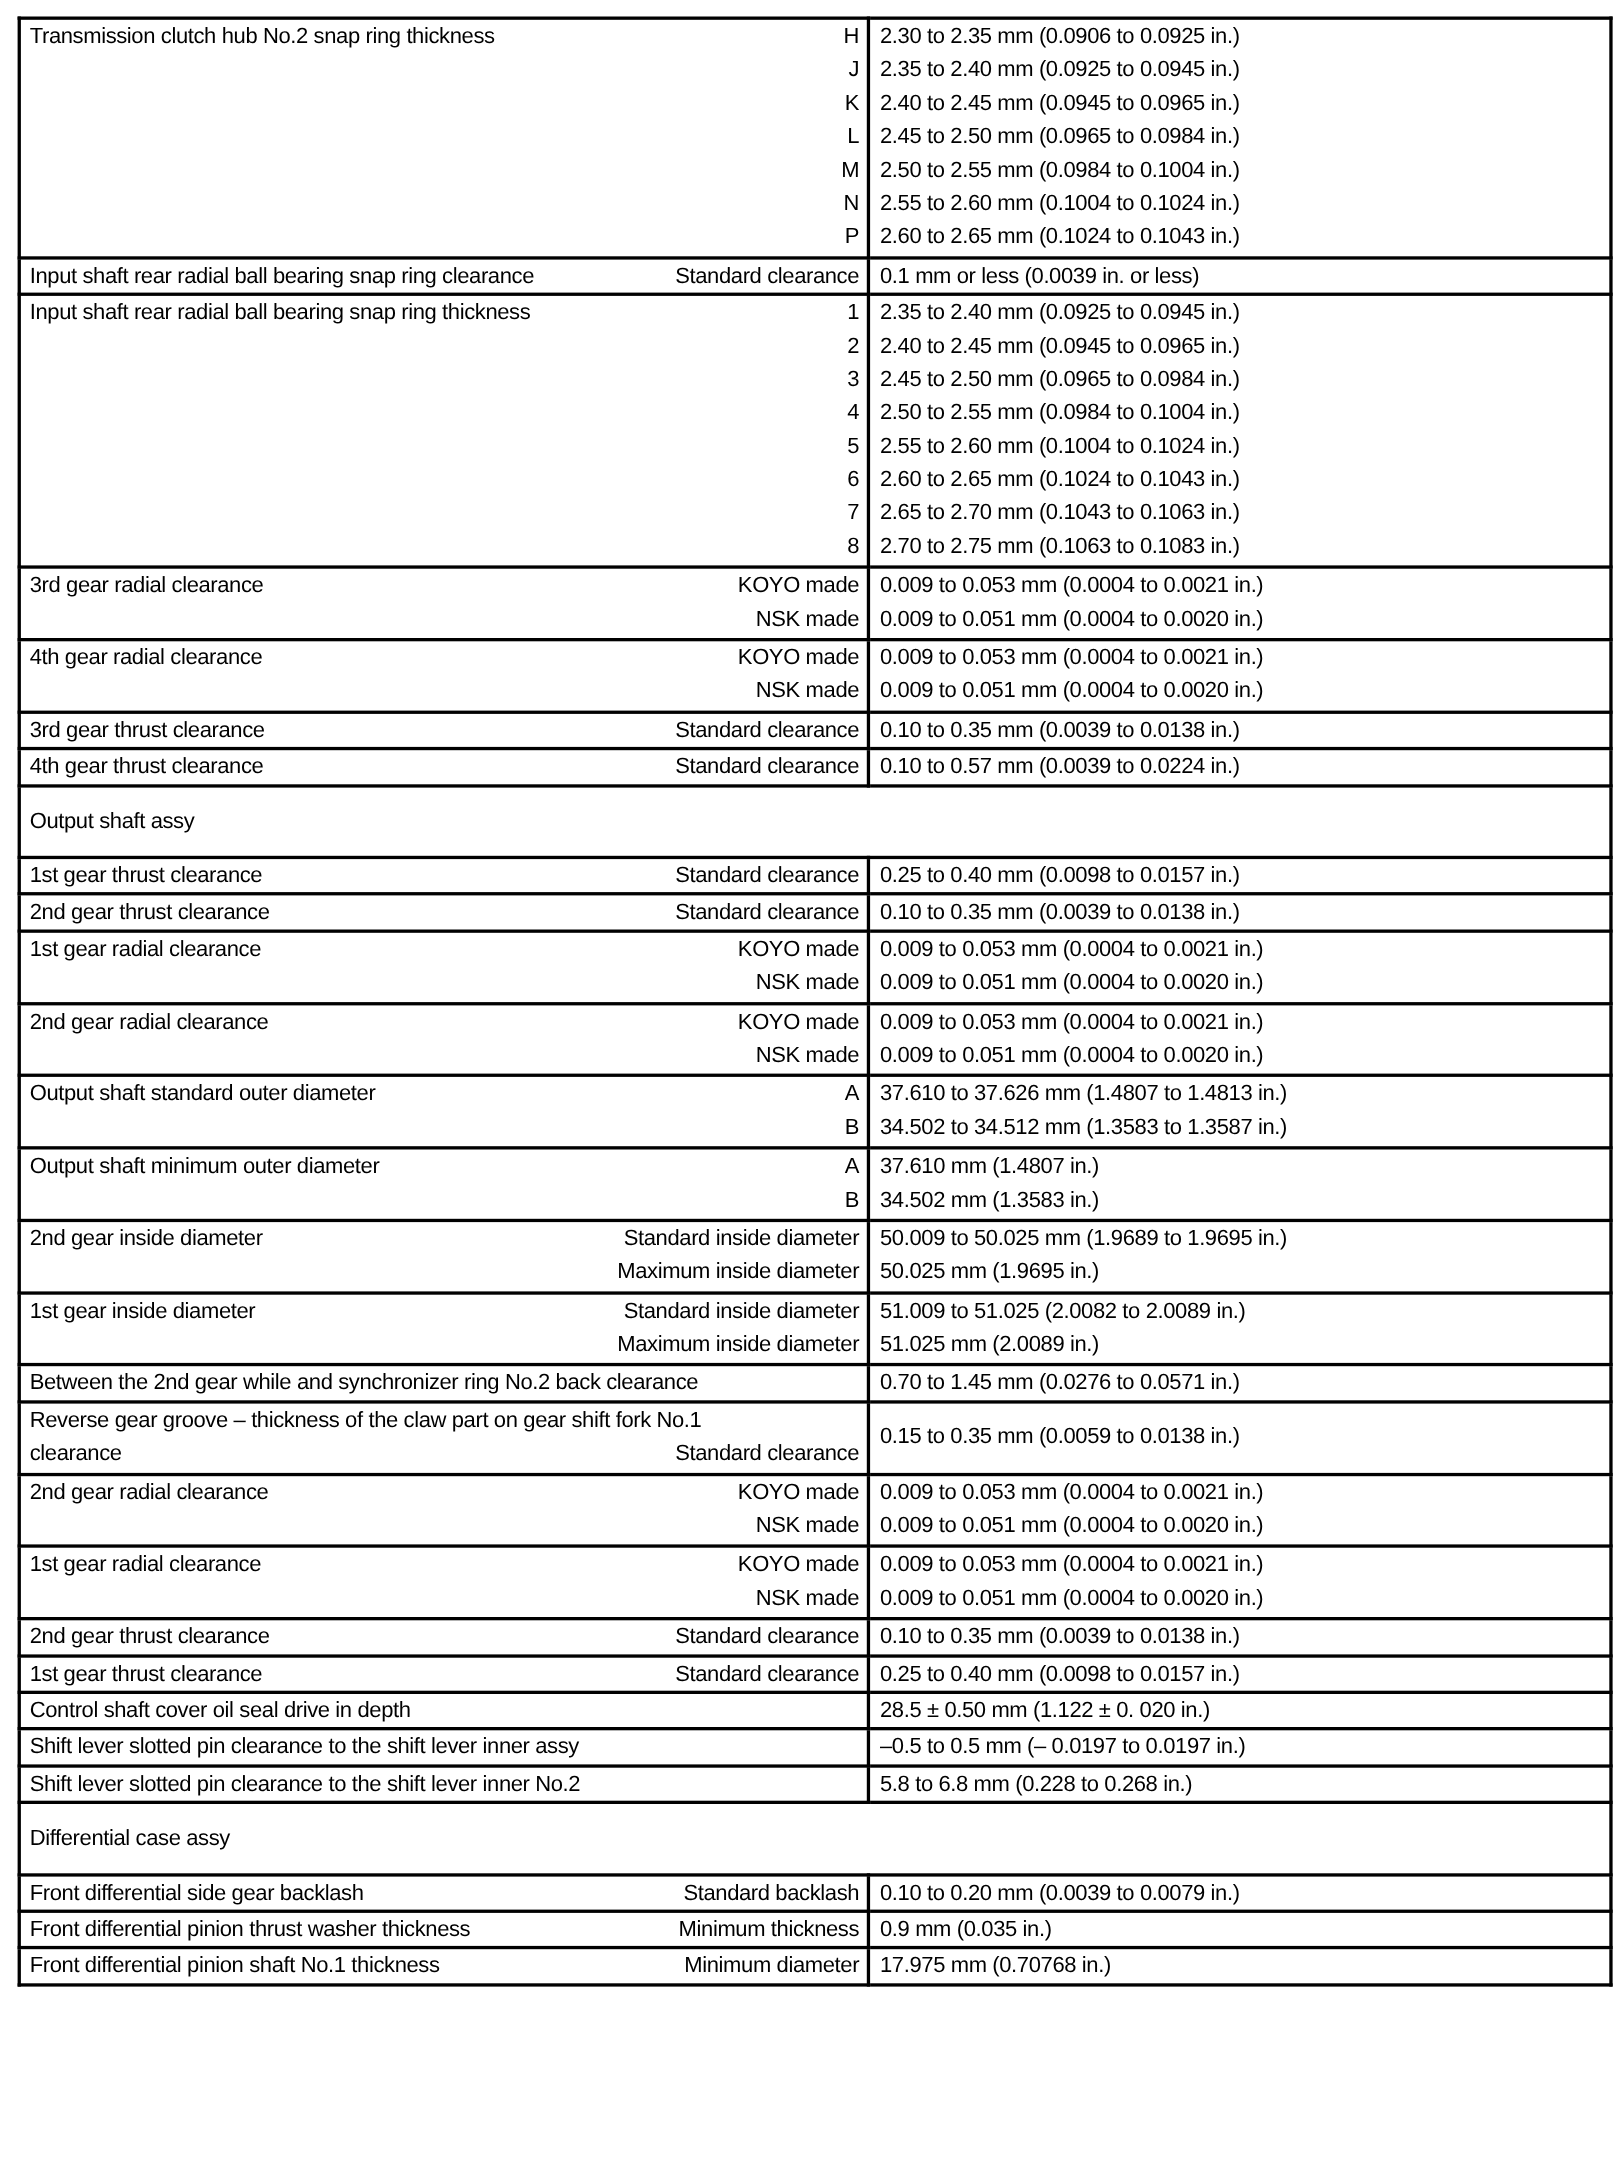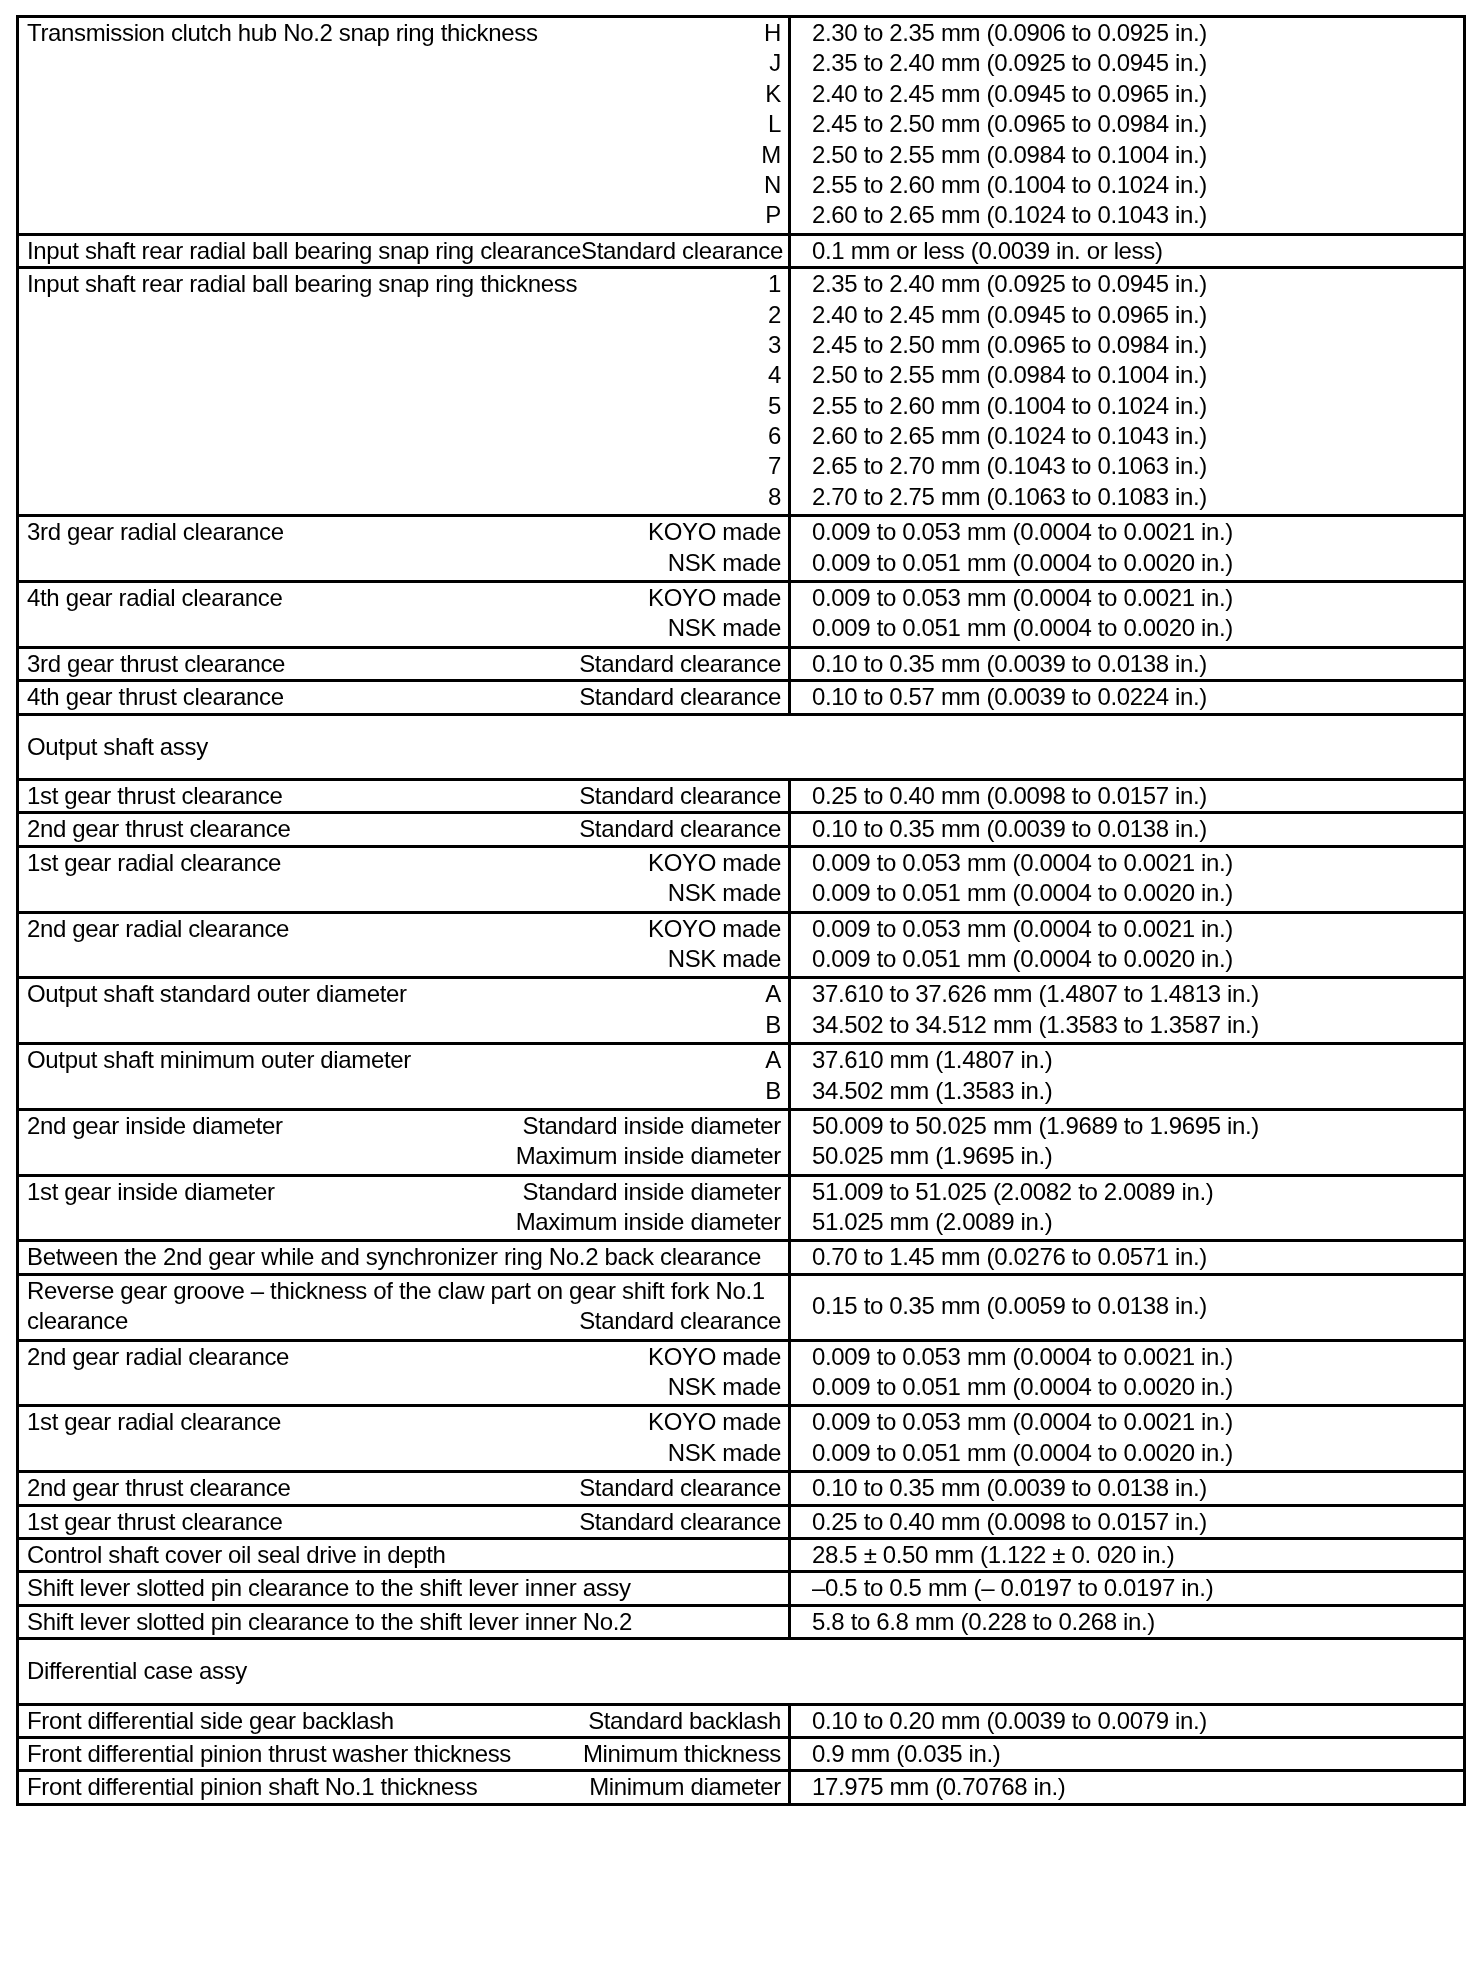--- a/index.html
+++ b/index.html
@@ -3,32 +3,32 @@
 <meta charset="utf-8">
 <style>
   html, body { margin: 0; padding: 0; background: #ffffff; }
   body {
     width: 1472px; height: 1976px; position: relative; overflow: hidden;
     font-family: "Liberation Sans", sans-serif; color: #000;
   }
   .spec-table {
     position: absolute; left: 16px; top: 15px; width: 1447px;
     border-collapse: collapse; table-layout: fixed;
-    font-size: 24px; letter-spacing: -0.35px;
+    font-size: 20px; letter-spacing: -0.35px;
   }
   .spec-table td {
     border: 3px solid #000; padding: 0; vertical-align: top;
   }
   .col-left { width: 772px; }
   .col-right { width: 675px; }
   .line {
     height: 30.4px; line-height: 30.4px; white-space: nowrap;
   }
   .left-cell .line { display: flex; justify-content: space-between; padding: 0 7px 0 8px; }
-  .right-cell .line { padding: 0 8px 0 21px; }
+  .right-cell .line { padding: 0 8px 0 9px; }
   .right-cell.vcenter { vertical-align: middle; }
   .section-cell .line { padding: 16px 8px; }
   .pad-b { padding-bottom: 2px !important; }
 </style>
 </head>
 <body>
 
 <table class="spec-table">
   <colgroup>
       <col class="col-left">

